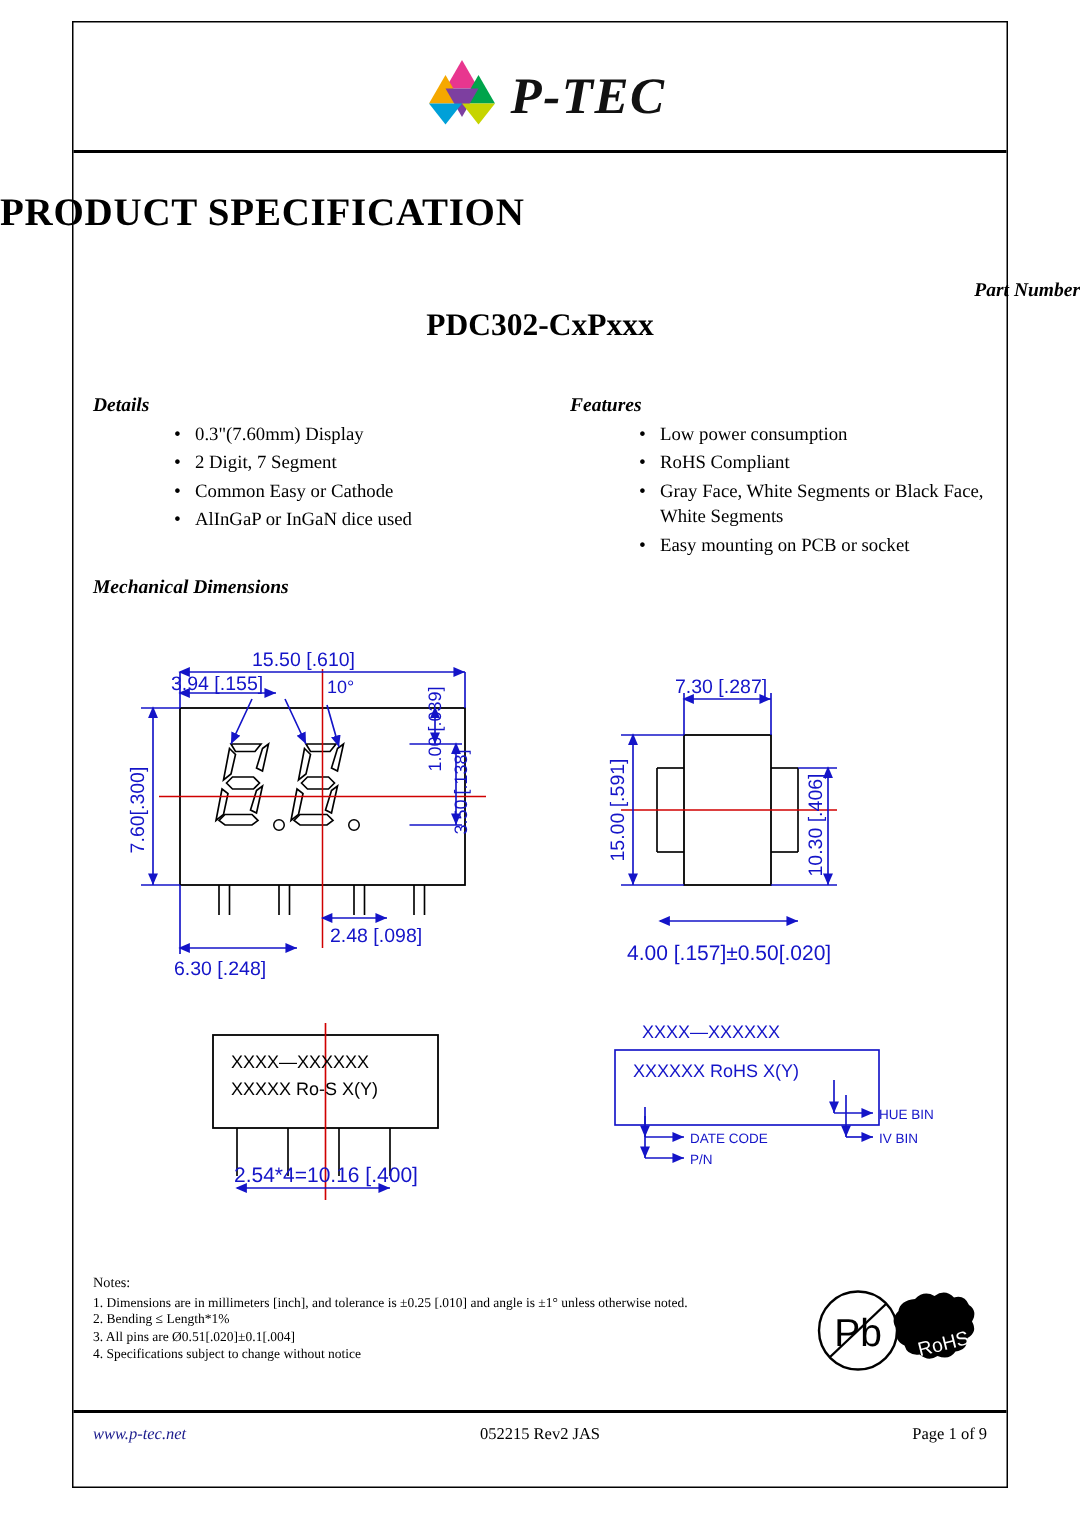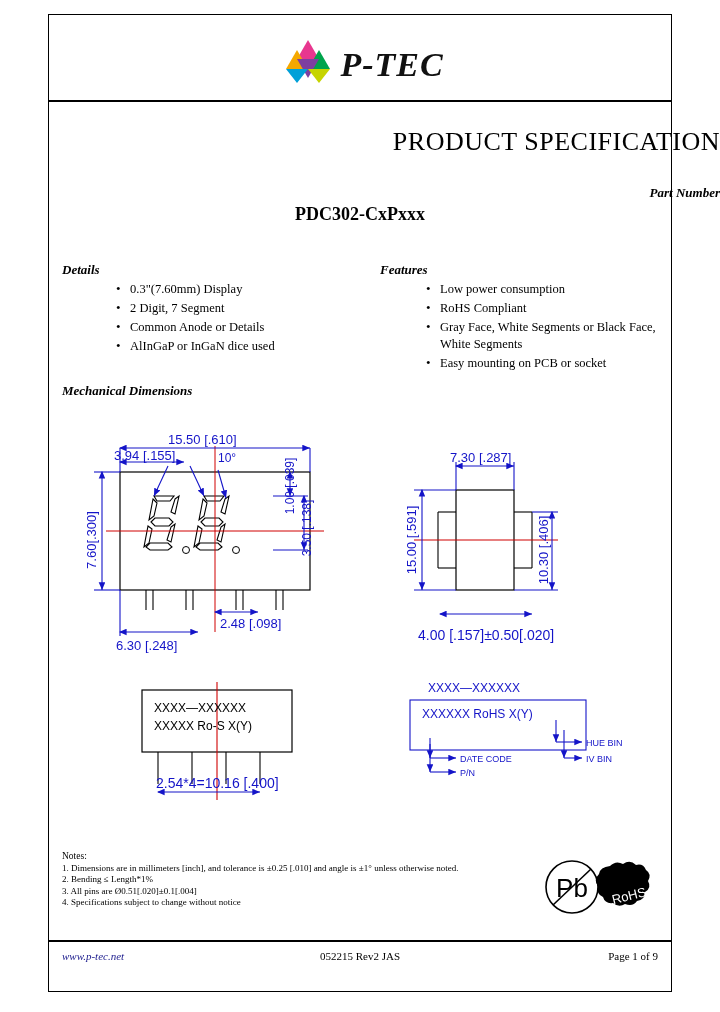--- a/index.html
+++ b/index.html
@@ -74,40 +74,40 @@
     border-top: 2px solid #000;
   }
   #rule-top { top: 100px; }
   #rule-bottom { top: 940px; }
 
   
   .doc-title {
     position: absolute;
     left: 0; top: 127px;
     width: 720px;
-    text-align: right;
+    text-align: left;
     font-size: 26px;
-    font-weight: normal;
+    font-weight: bold;
     letter-spacing: 0.5px;
   }
   .part-label {
     position: absolute;
     left: 0; top: 185px;
     width: 720px;
     text-align: right;
     font-size: 13px;
     font-weight: bold;
     font-style: italic;
   }
   .part-number {
     position: absolute;
     left: 0; top: 204px;
     width: 720px;
     text-align: center;
-    font-size: 18px;
+    font-size: 21px;
     font-weight: bold;
   }
 
   
   .sec-head {
     position: absolute;
     font-size: 13px;
     font-weight: bold;
     font-style: italic;
   }
@@ -218,21 +218,21 @@
   <div class="hrule" id="rule-top"></div>
 
   <div class="doc-title">PRODUCT SPECIFICATION</div>
   <div class="part-label">Part Number</div>
   <div class="part-number">PDC302-CxPxxx</div>
 
   <div class="sec-head" id="details-head">Details</div>
   <ul class="bullets" id="details-list">
     <li>0.3"(7.60mm) Display</li>
     <li>2 Digit, 7 Segment</li>
-    <li>Common Anode or Details</li>
+    <li>Common Easy or Cathode</li>
     <li>AlInGaP or InGaN dice used</li>
   </ul>
 
   <div class="sec-head" id="features-head">Features</div>
   <ul class="bullets" id="features-list">
     <li>Low power consumption</li>
     <li>RoHS Compliant</li>
     <li>Gray Face, White Segments or Black Face, White Segments</li>
     <li>Easy mounting on PCB or socket</li>
   </ul>

